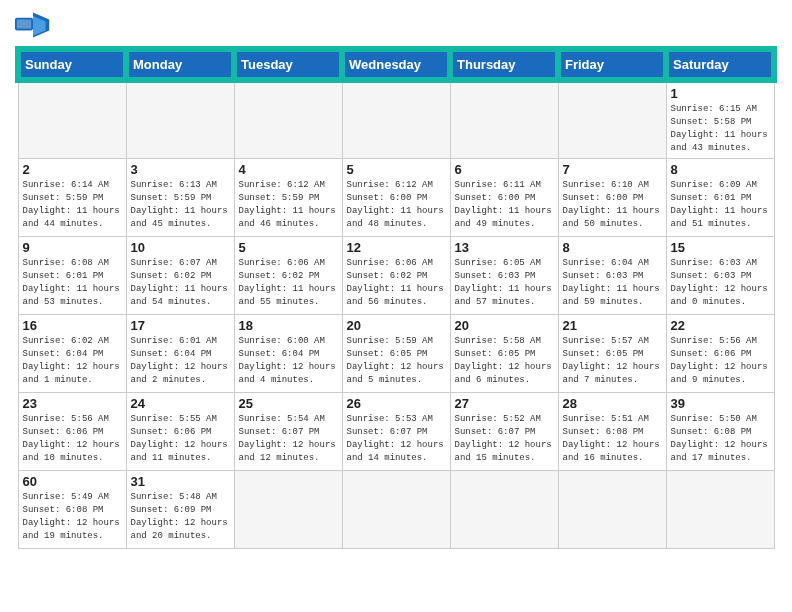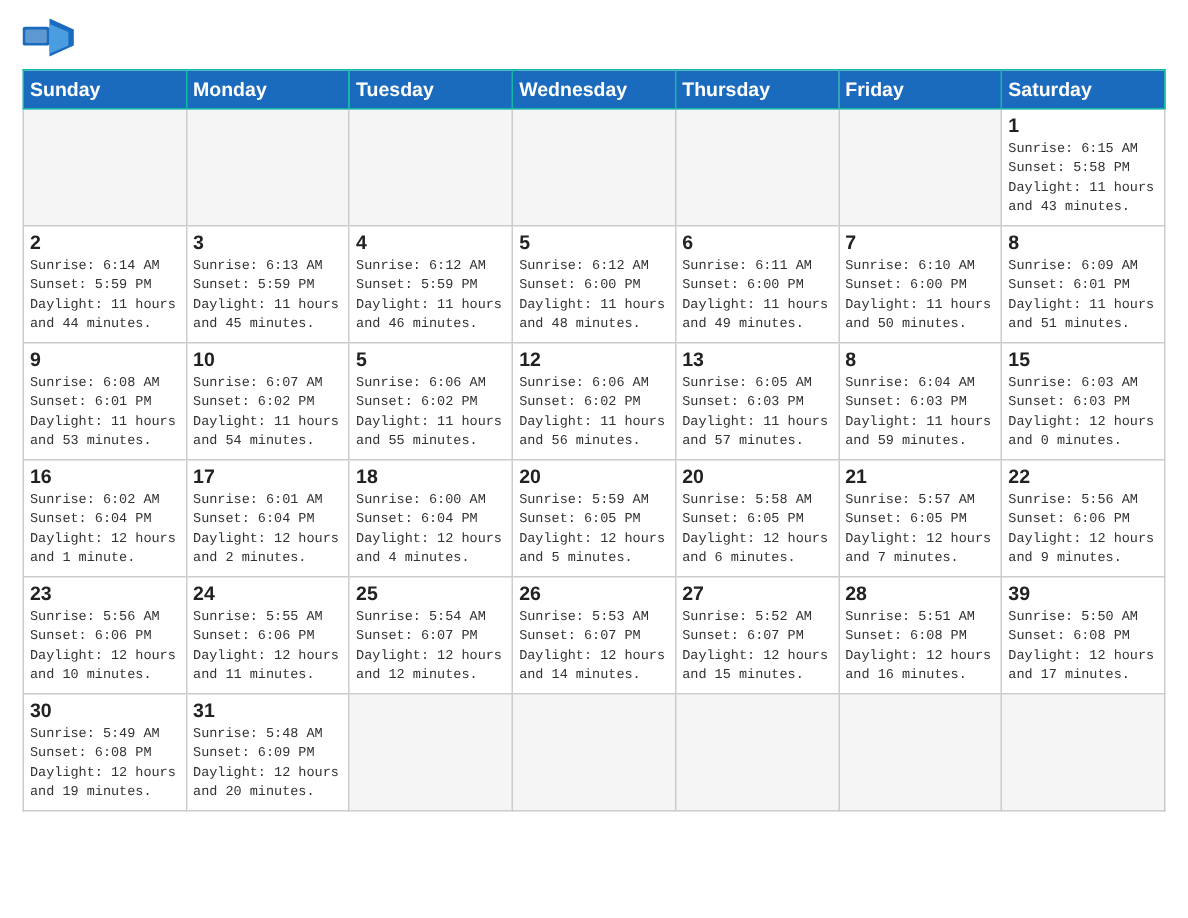--- a/index.html
+++ b/index.html
@@ -59,21 +59,21 @@
       border-collapse: collapse;
       table-layout: fixed;
     }
     .calendar thead th {
       background: #1a6bbd;
       color: #fff;
       font-size: 13px;
       font-weight: bold;
       padding: 5px 4px;
       text-align: left;
-      border: 1px solid #14b8a6;
+      border: 6px solid #14b8a6;
     }
     .calendar tbody td {
       border: 1px solid #ccc;
       vertical-align: top;
       padding: 3px 4px;
       font-size: 9.5px;
       color: #333;
       height: 78px;
       background: #fff;
     }
@@ -256,21 +256,21 @@
             <span class="day-number">28</span>
             <div class="day-info">Sunrise: 5:51 AM<br>Sunset: 6:08 PM<br>Daylight: 12 hours and 16 minutes.</div>
           </td>
           <td>
             <span class="day-number">39</span>
             <div class="day-info">Sunrise: 5:50 AM<br>Sunset: 6:08 PM<br>Daylight: 12 hours and 17 minutes.</div>
           </td>
         </tr>
         <tr>
           <td>
-            <span class="day-number">30</span>
+            <span class="day-number">60</span>
             <div class="day-info">Sunrise: 5:49 AM<br>Sunset: 6:08 PM<br>Daylight: 12 hours and 19 minutes.</div>
           </td>
           <td>
             <span class="day-number">31</span>
             <div class="day-info">Sunrise: 5:48 AM<br>Sunset: 6:09 PM<br>Daylight: 12 hours and 20 minutes.</div>
           </td>
           <td class="empty"></td>
           <td class="empty"></td>
           <td class="empty"></td>
           <td class="empty"></td>

